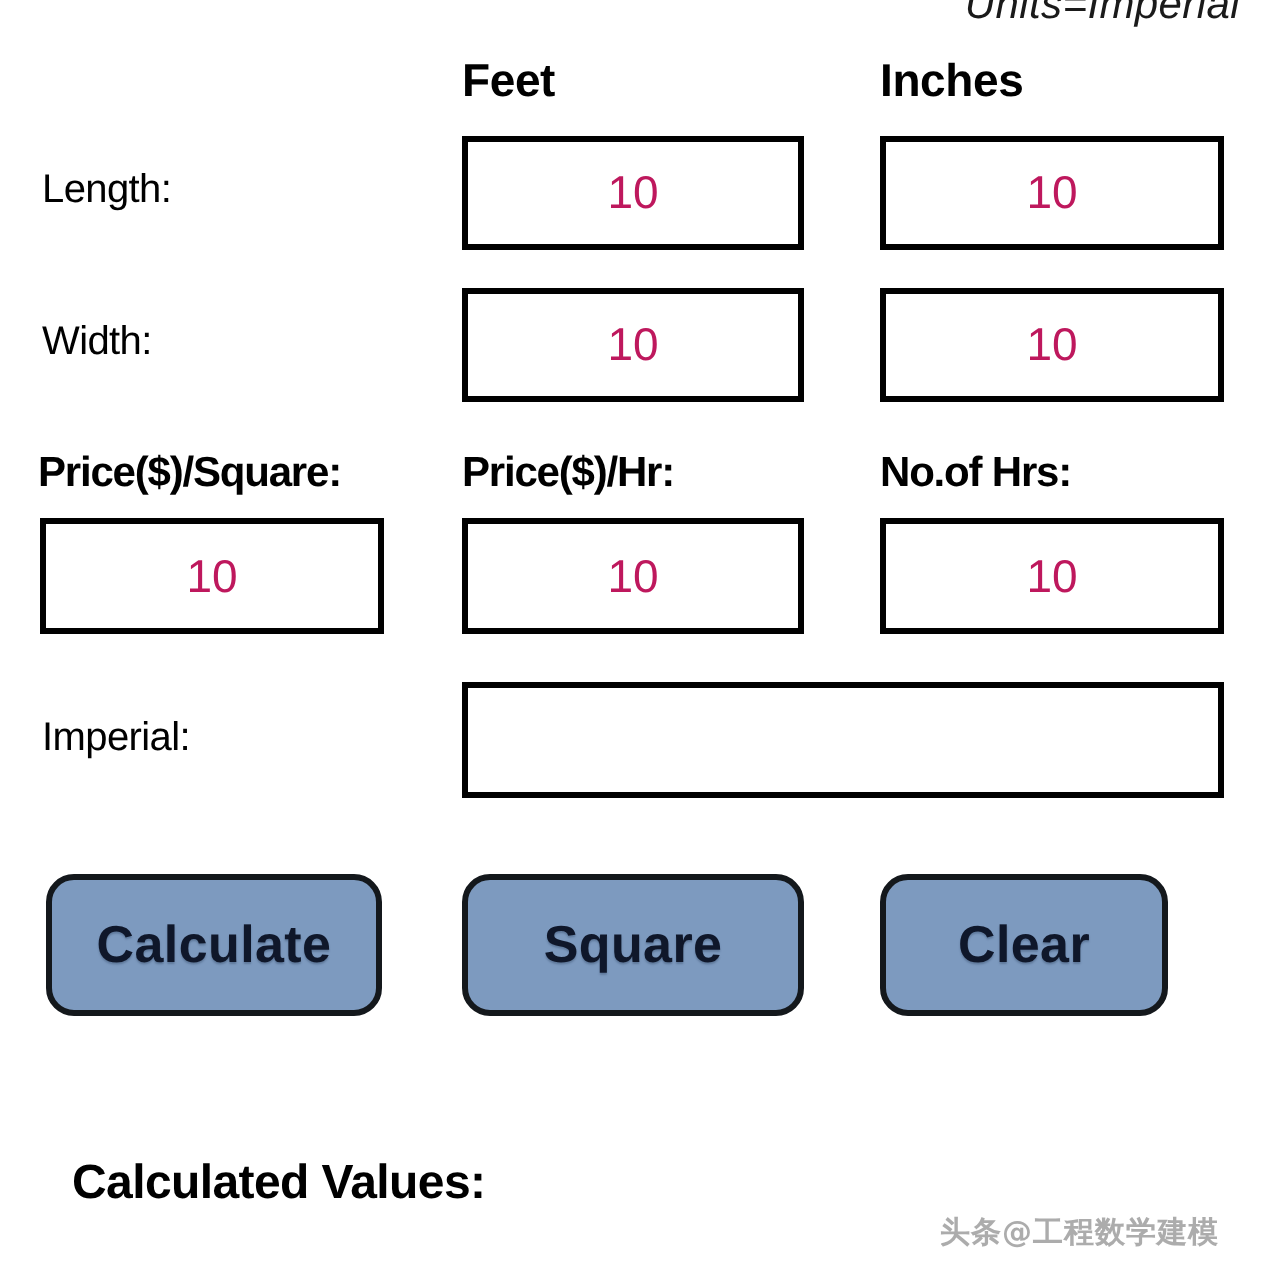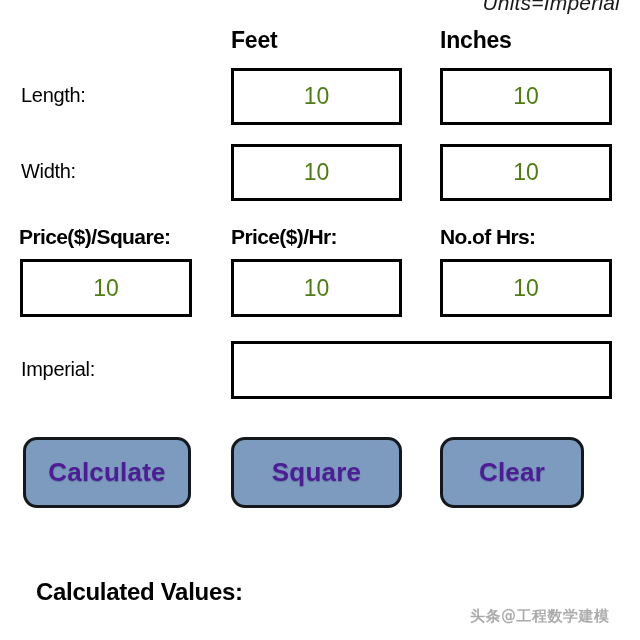--- a/index.html
+++ b/index.html
@@ -69,21 +69,21 @@
   .stack-label.hours  { left: 440px; }
 
   
   .field {
     position: absolute;
     box-sizing: border-box;
     border: 3px solid #000000;
     background: #ffffff;
     font-family: "Liberation Sans", sans-serif;
     font-size: 23px;
-    color: #4d7c0f;
+    color: #be185d;
     text-align: center;
     padding: 0;
     outline: none;
     border-radius: 0;
   }
   .field.len-ft  { left: 231px; top: 68px;  width: 171px; height: 57px; }
   .field.len-in  { left: 440px; top: 68px;  width: 172px; height: 57px; }
   .field.wid-ft  { left: 231px; top: 144px; width: 171px; height: 57px; }
   .field.wid-in  { left: 440px; top: 144px; width: 172px; height: 57px; }
   .field.price   { left: 20px;  top: 259px; width: 172px; height: 58px; }
@@ -93,21 +93,21 @@
 
   
   .btn {
     position: absolute;
     box-sizing: border-box;
     top: 437px;
     height: 71px;
     border: 3px solid #14181c;
     border-radius: 14px;
     background: #7d9abf;
-    color: #4c1d95;
+    color: #0f172a;
     font-family: "Liberation Sans", sans-serif;
     font-size: 26px;
     font-weight: bold;
     letter-spacing: 0.2px;
     cursor: pointer;
     display: flex;
     align-items: center;
     justify-content: center;
     text-shadow: 0 1px 1px rgba(40,60,90,0.35);
     padding: 0;

